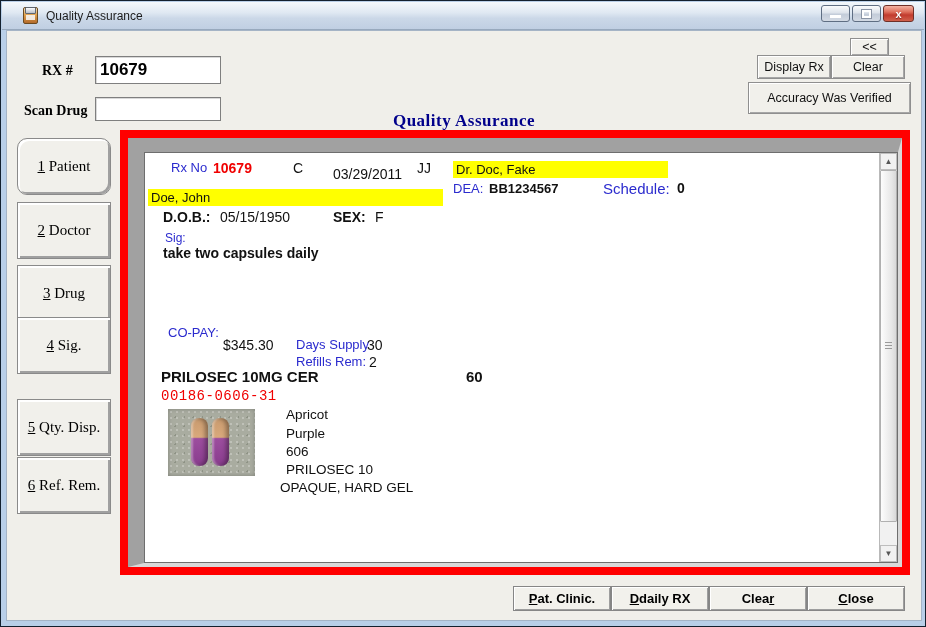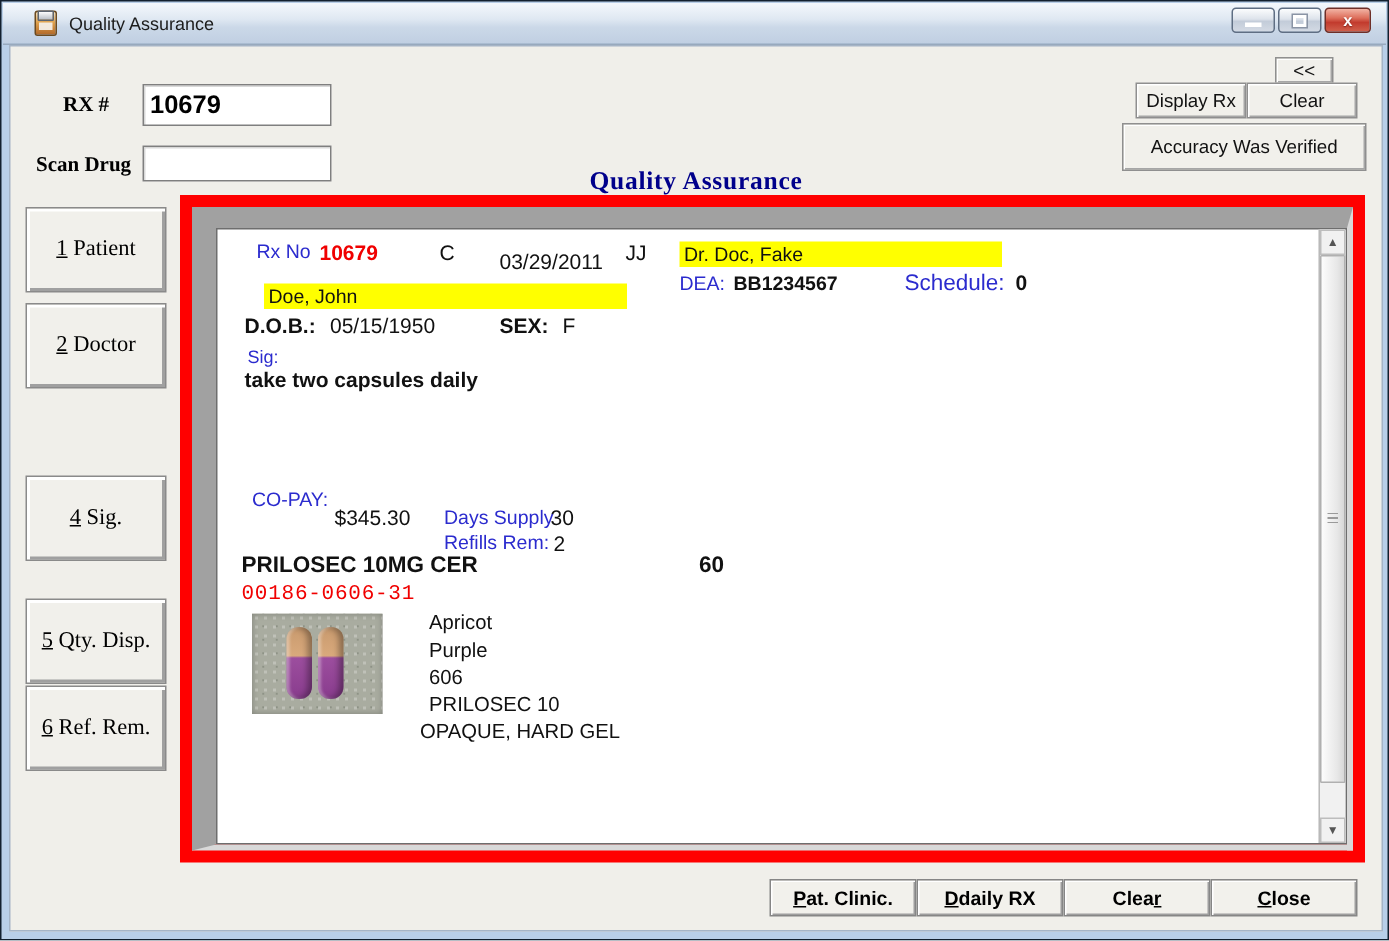--- a/index.html
+++ b/index.html
@@ -140,25 +140,28 @@
     <label class="fieldlab" style="left:17px; top:72px;">Scan Drug</label>
     <input class="textbox" id="scan-input" value="" style="">
 
     <div class="section-title">Quality Assurance</div>
 
     <div class="btn" style="left:843px; top:7px; width:39px; height:18px;">&lt;&lt;</div>
     <div class="btn" style="left:750px; top:24px; width:74px; height:24px;">Display Rx</div>
     <div class="btn" style="left:824px; top:24px; width:74px; height:24px;">Clear</div>
     <div class="btn" style="left:741px; top:51px; width:163px; height:32px;">Accuracy Was Verified</div>
 
-    <div class="side-btn" style="top:107px;">
+    <div class="side-btn" style="top:107px;border-radius:10px;">
         <span><span class="accel">1</span><span> Patient</span></span>
       </div>
     <div class="side-btn" style="top:171px;">
         <span><span class="accel">2</span><span> Doctor</span></span>
+      </div>
+    <div class="side-btn" style="top:234px;">
+        <span><span class="accel">3</span><span> Drug</span></span>
       </div>
     <div class="side-btn" style="top:286px;">
         <span><span class="accel">4</span><span> Sig.</span></span>
       </div>
     <div class="side-btn" style="top:348px;margin-top:20px;">
         <span><span class="accel">5</span><span> Qty. Disp.</span></span>
       </div>
     <div class="side-btn" style="top:426px;">
         <span><span class="accel">6</span><span> Ref. Rem.</span></span>
       </div>
@@ -172,21 +175,21 @@
           <span class="abs" style="left:148px; top:7px; font-size:14px;">C</span>
           <span class="abs" style="left:188px; top:13px; font-size:14px;">03/29/2011</span>
           <span class="abs" style="left:272px; top:7px; font-size:14px;">JJ</span>
 
           <span class="abs hl-yellow" style="left:308px; top:8px; width:215px;">Dr. Doc, Fake</span>
           <span class="abs lab-blue" style="left:308px; top:28px;">DEA:</span>
           <span class="abs bold" style="left:344px; top:28px;">BB1234567</span>
           <span class="abs lab-blue" style="left:458px; top:27px; font-size:15px;">Schedule:</span>
           <span class="abs bold" style="left:532px; top:27px; font-size:14px;">0</span>
 
-          <span class="abs hl-yellow" style="left:3px; top:36px; width:242px;margin-left:28px;">Doe, John</span>
+          <span class="abs hl-yellow" style="left:3px; top:36px; width:295px;">Doe, John</span>
 
           <span class="abs bold" style="left:18px; top:56px; font-size:14px;">D.O.B.:</span>
           <span class="abs" style="left:75px; top:56px; font-size:14px;">05/15/1950</span>
           <span class="abs bold" style="left:188px; top:56px; font-size:14px;">SEX:</span>
           <span class="abs" style="left:230px; top:56px; font-size:14px;">F</span>
 
           <span class="abs lab-blue" style="left:20px; top:78px; font-size:12px;">Sig:</span>
           <span class="abs bold" style="left:18px; top:92px; font-size:14px;">take two capsules daily</span>
 
           <span class="abs lab-blue" style="left:23px; top:172px;">CO-PAY:</span>

